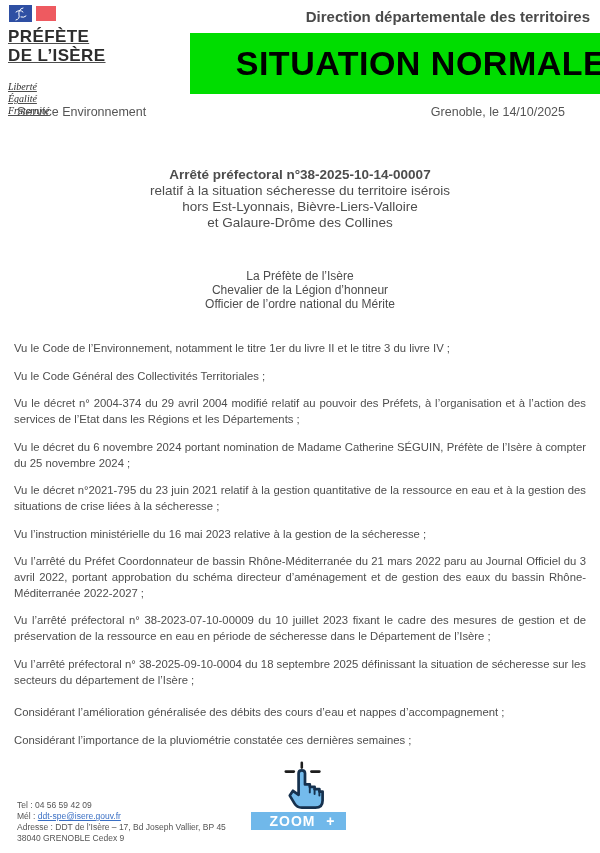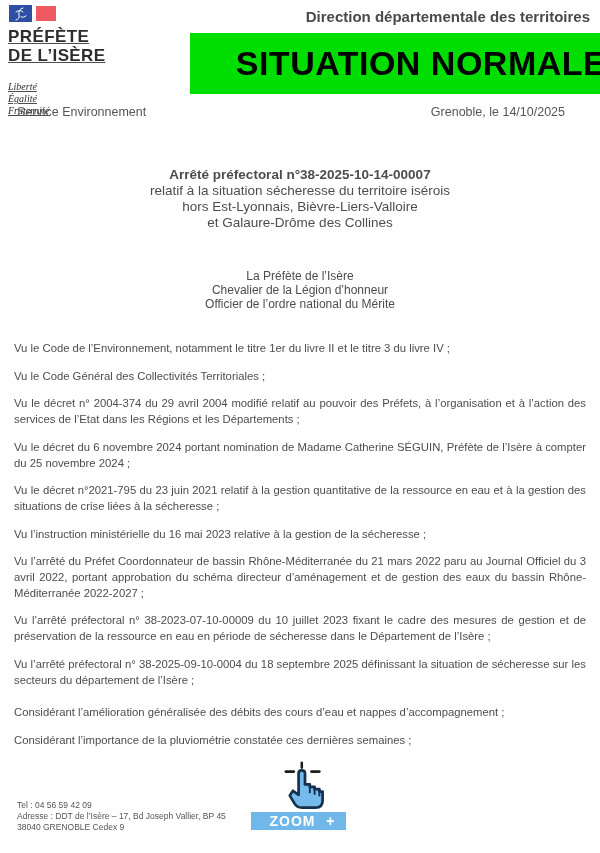--- a/index.html
+++ b/index.html
@@ -104,20 +104,24 @@
     <p><span class="lead">Vu</span> <span>l’instruction ministérielle du 16 mai 2023 relative à la gestion de la sécheresse ;</span></p>
     <p><span class="lead">Vu</span> <span>l’arrêté du Préfet Coordonnateur de bassin Rhône-Méditerranée du 21 mars 2022 paru au Journal Officiel du 3 avril 2022, portant approbation du schéma directeur d’aménagement et de gestion des eaux du bassin Rhône-Méditerranée 2022-2027 ;</span></p>
     <p><span class="lead">Vu</span> <span>l’arrêté préfectoral n° 38-2023-07-10-00009 du 10 juillet 2023 fixant le cadre des mesures de gestion et de préservation de la ressource en eau en période de sécheresse dans le Département de l’Isère ;</span></p>
     <p><span class="lead">Vu</span> <span>l’arrêté préfectoral n° 38-2025-09-10-0004 du 18 septembre 2025 définissant la situation de sécheresse sur les secteurs du département de l’Isère ;</span></p>
     <p class="gap-top"><span class="lead">Considérant</span> <span>l’amélioration généralisée des débits des cours d’eau et nappes d’accompagnement ;</span></p>
     <p><span class="lead">Considérant</span> <span>l’importance de la pluviométrie constatée ces dernières semaines ;</span></p>
   </div>
 
   <div class="footer">
     <div>Tel : 04 56 59 42 09</div>
+    <div>
+      <span>Mél :</span>
+      <a href="#">ddt-spe@isere.gouv.fr</a>
+    </div>
     <div>Adresse : DDT de l’Isère – 17, Bd Joseph Vallier, BP 45</div>
     <div>38040 GRENOBLE Cedex 9</div>
   </div>
 
   <div class="zoom-control">
     <svg class="hand-icon" viewBox="0 0 30 32">
       <g stroke="#1d1d1d" stroke-width="1.6" stroke-linecap="round">
         <path d="M3 7 H8"></path>
         <path d="M13 1.5 V4.5"></path>
         <path d="M19 7 H24"></path>

